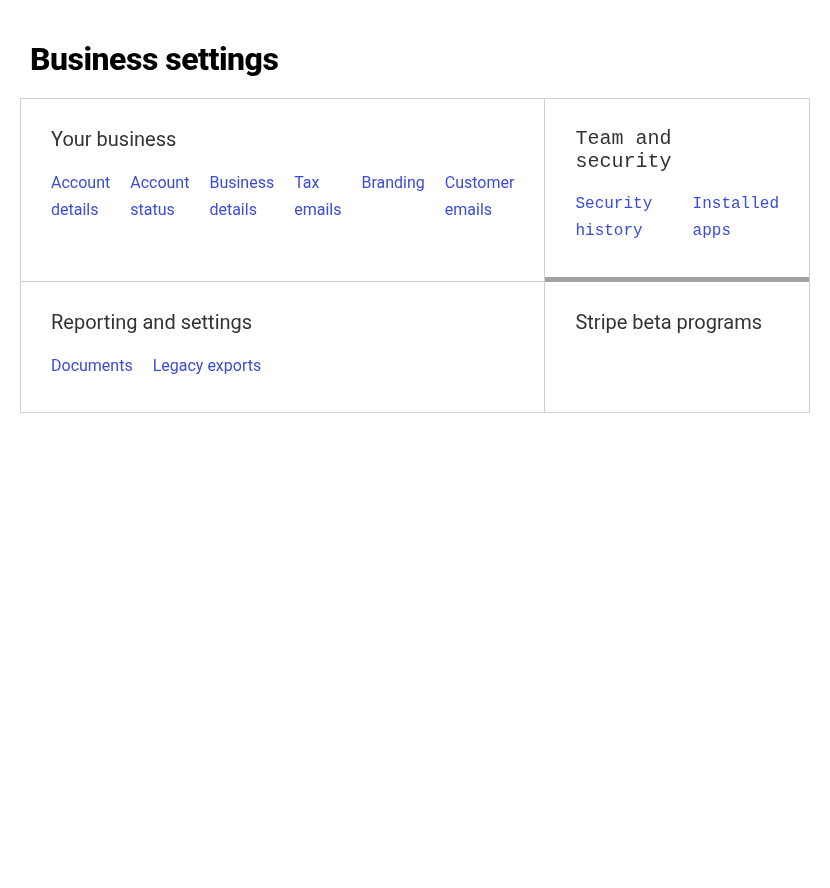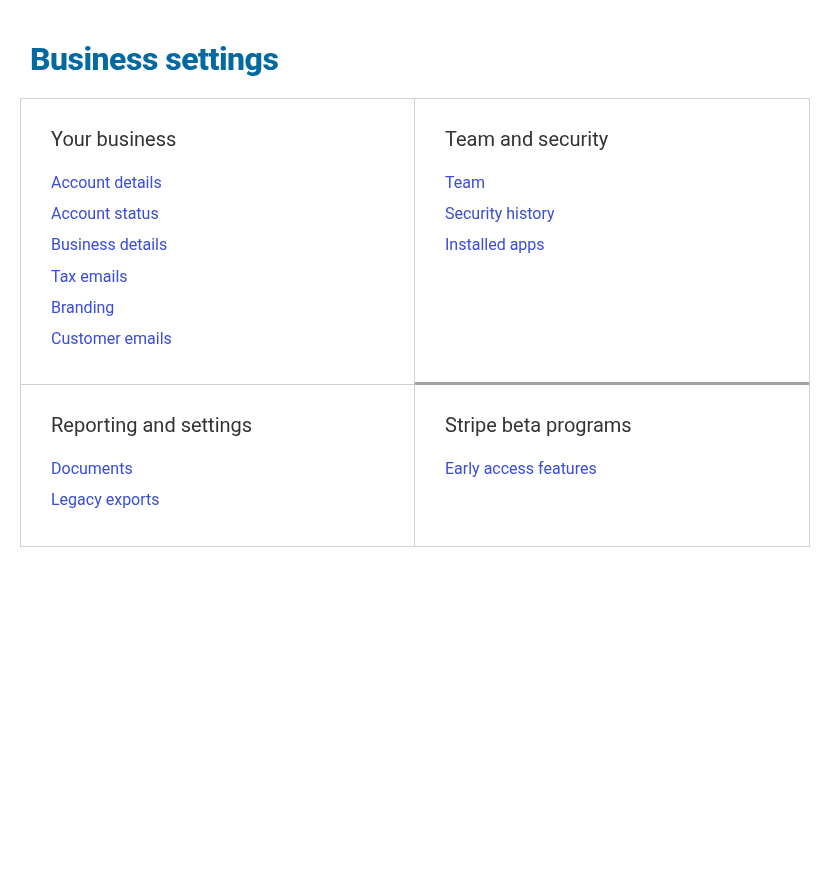--- a/index.html
+++ b/index.html
@@ -19,21 +19,21 @@
     }
 
     .page-container {
       width: 790px;
       background: #fff;
     }
 
     .page-title {
       font-size: 32px;
       font-weight: 800;
-      color: #0369a1;
+      color: #000000;
       padding: 20px 10px 20px 10px;
       letter-spacing: -0.5px;
     }
 
     .settings-grid {
       border: 1px solid #d0d0d0;
       display: grid;
       grid-template-columns: 1fr 1fr;
       grid-template-rows: auto auto;
     }
@@ -41,38 +41,39 @@
     .settings-cell {
       padding: 28px 30px 32px 30px;
     }
 
     .settings-cell:nth-child(1) {
       border-right: 1px solid #d0d0d0;
       border-bottom: 1px solid #d0d0d0;
     }
 
     .settings-cell:nth-child(2) {
-      border-bottom: 3px solid #a3a3a3;
+      border-bottom: 5px solid #a3a3a3;
+      font-family: Liberation Mono, monospace;
     }
 
     .settings-cell:nth-child(3) {
       border-right: 1px solid #d0d0d0;
     }
 
     .section-heading {
       font-size: 20px;
       font-weight: 400;
       color: #333;
       margin-bottom: 18px;
     }
 
     .section-links {
       display: flex;
-      flex-direction: column;
-      gap: 4px;
+      flex-direction: row;
+      gap: 20px;
     }
 
     .section-link {
       font-size: 16px;
       color: #3b4cd8;
       text-decoration: none;
       line-height: 1.7;
       cursor: pointer;
     }
   </style>
@@ -92,34 +93,30 @@
         <a class="section-link">Business details</a>
         <a class="section-link">Tax emails</a>
         <a class="section-link">Branding</a>
         <a class="section-link">Customer emails</a>
       </div>
     </div>
 
     <div class="settings-cell">
       <div class="section-heading">Team and security</div>
       <div class="section-links">
-        <a class="section-link">Team</a>
         <a class="section-link">Security history</a>
         <a class="section-link">Installed apps</a>
       </div>
     </div>
 
     <div class="settings-cell">
       <div class="section-heading">Reporting and settings</div>
       <div class="section-links">
         <a class="section-link">Documents</a>
         <a class="section-link">Legacy exports</a>
       </div>
     </div>
 
     <div class="settings-cell">
       <div class="section-heading">Stripe beta programs</div>
-      <div class="section-links">
-        <a class="section-link">Early access features</a>
-      </div>
     </div>
   </div>
 </div>
 
 </body></html>

